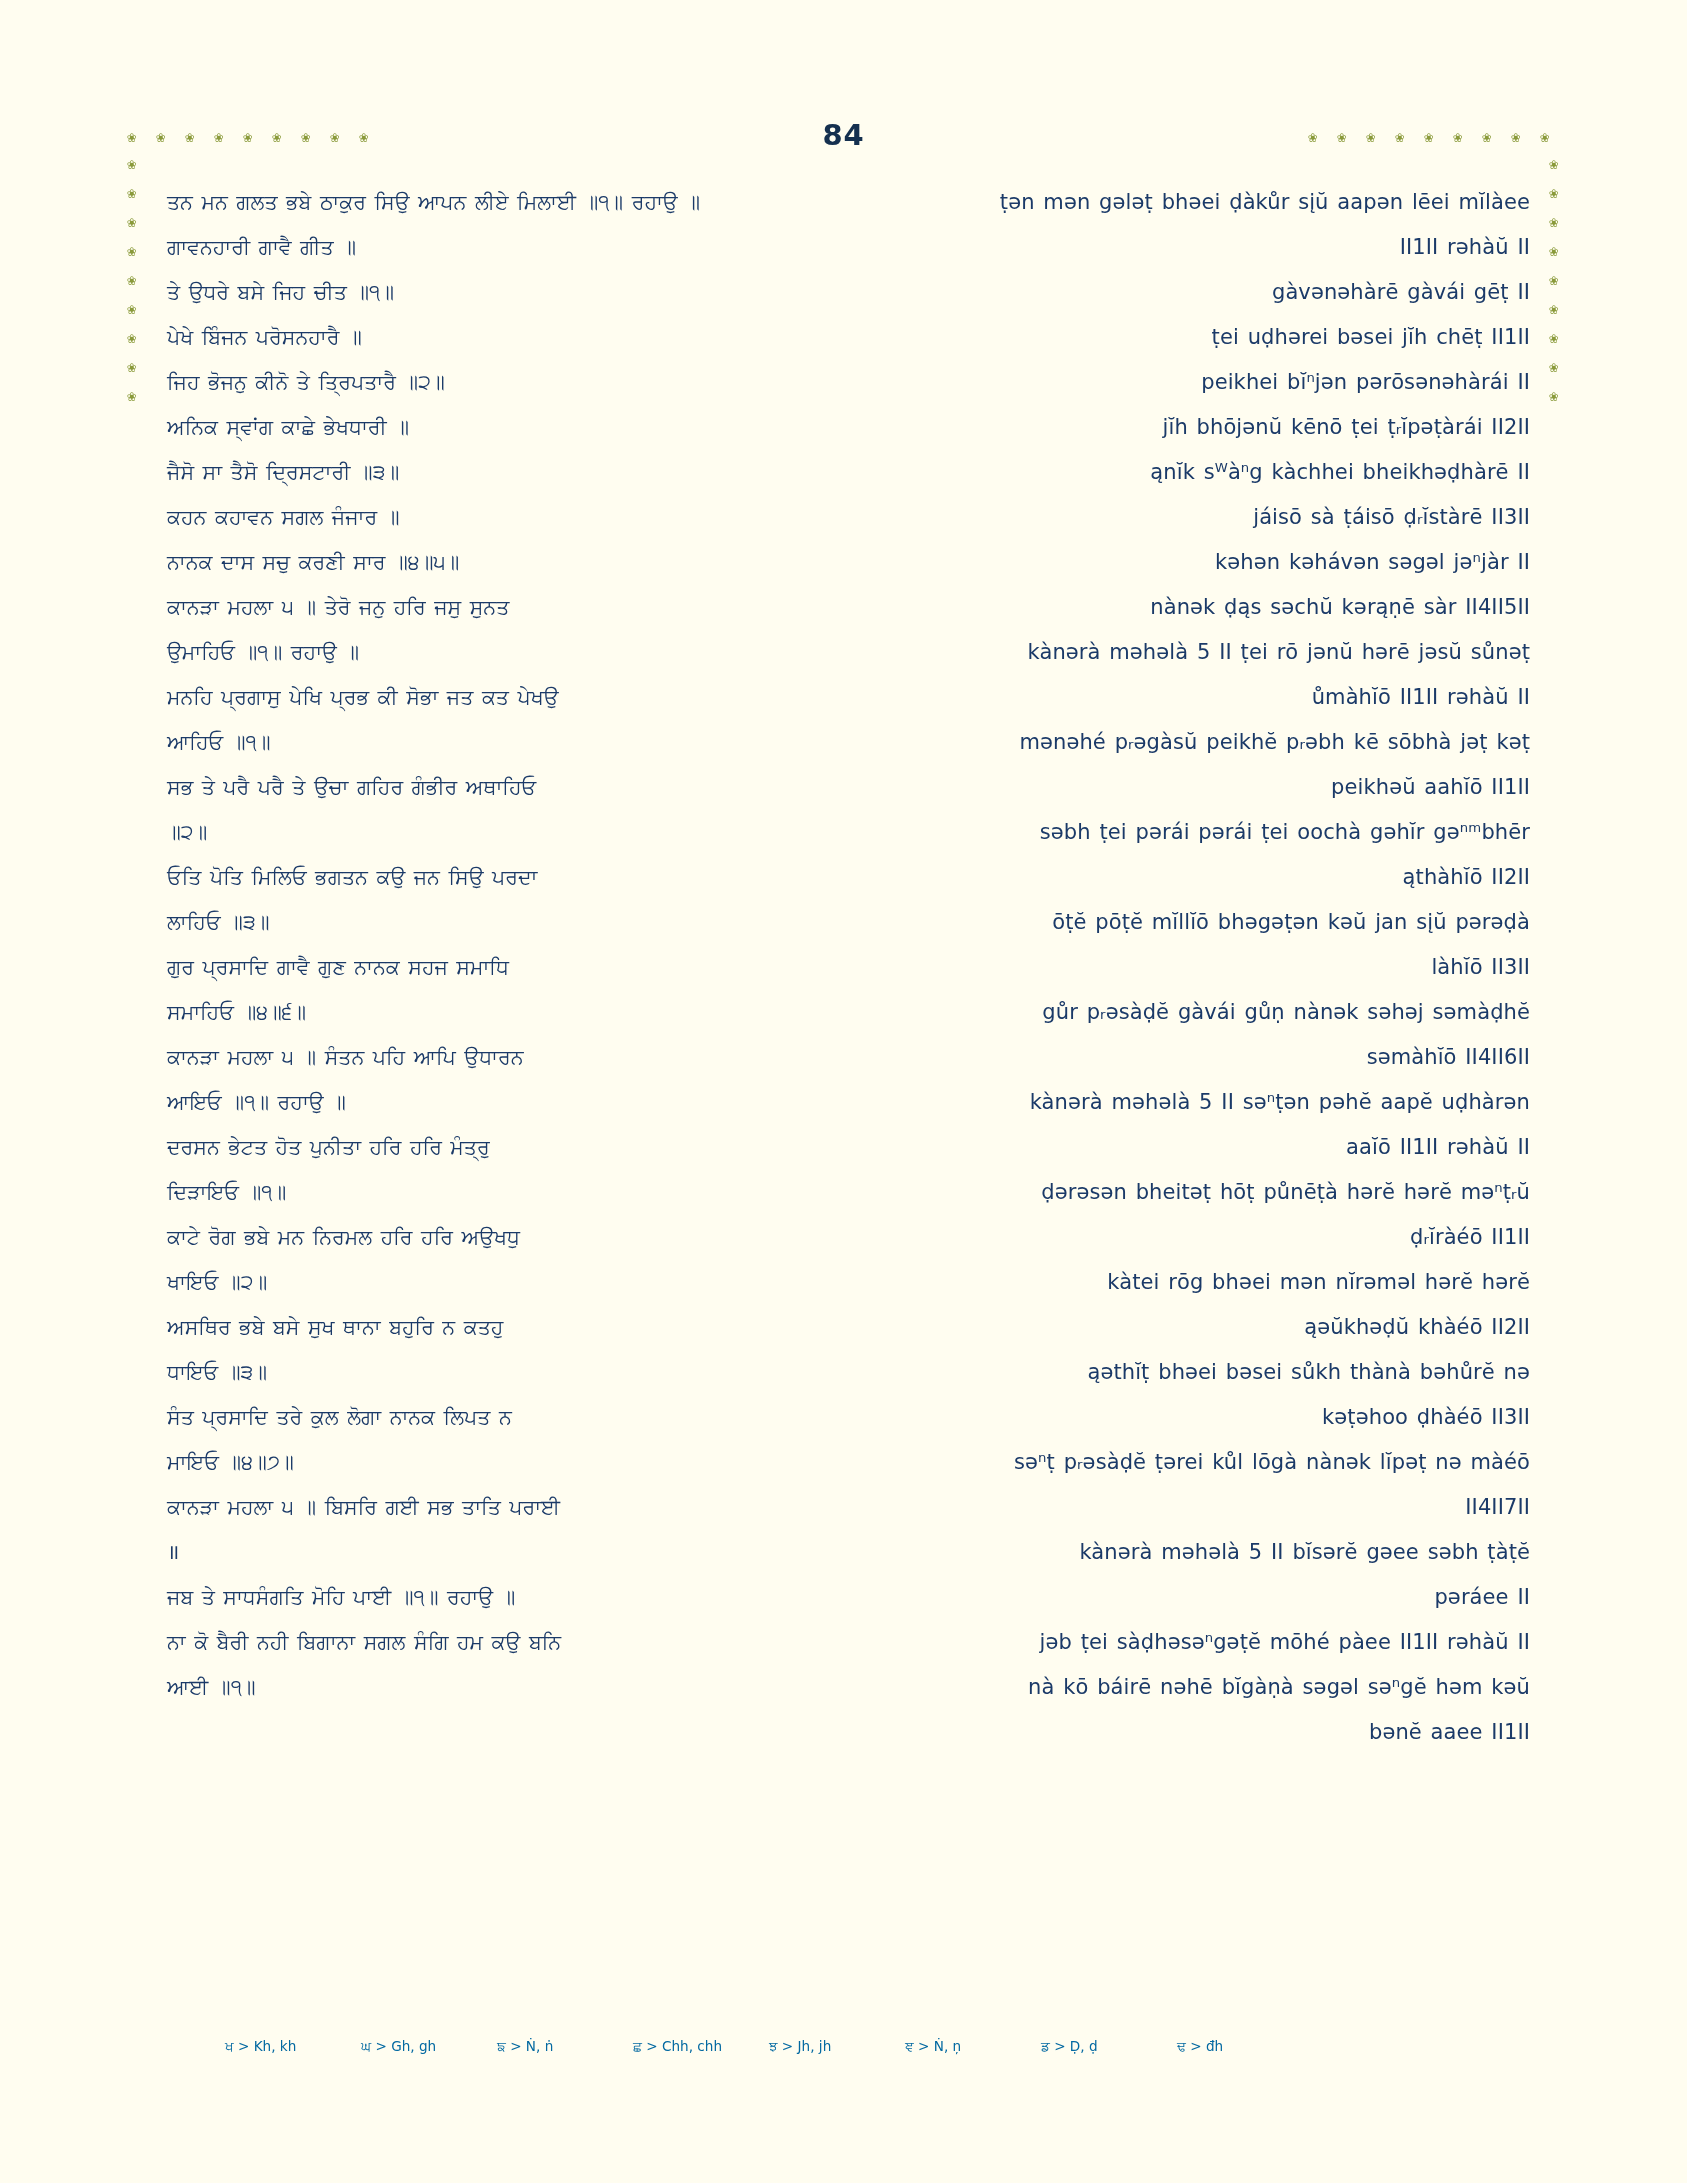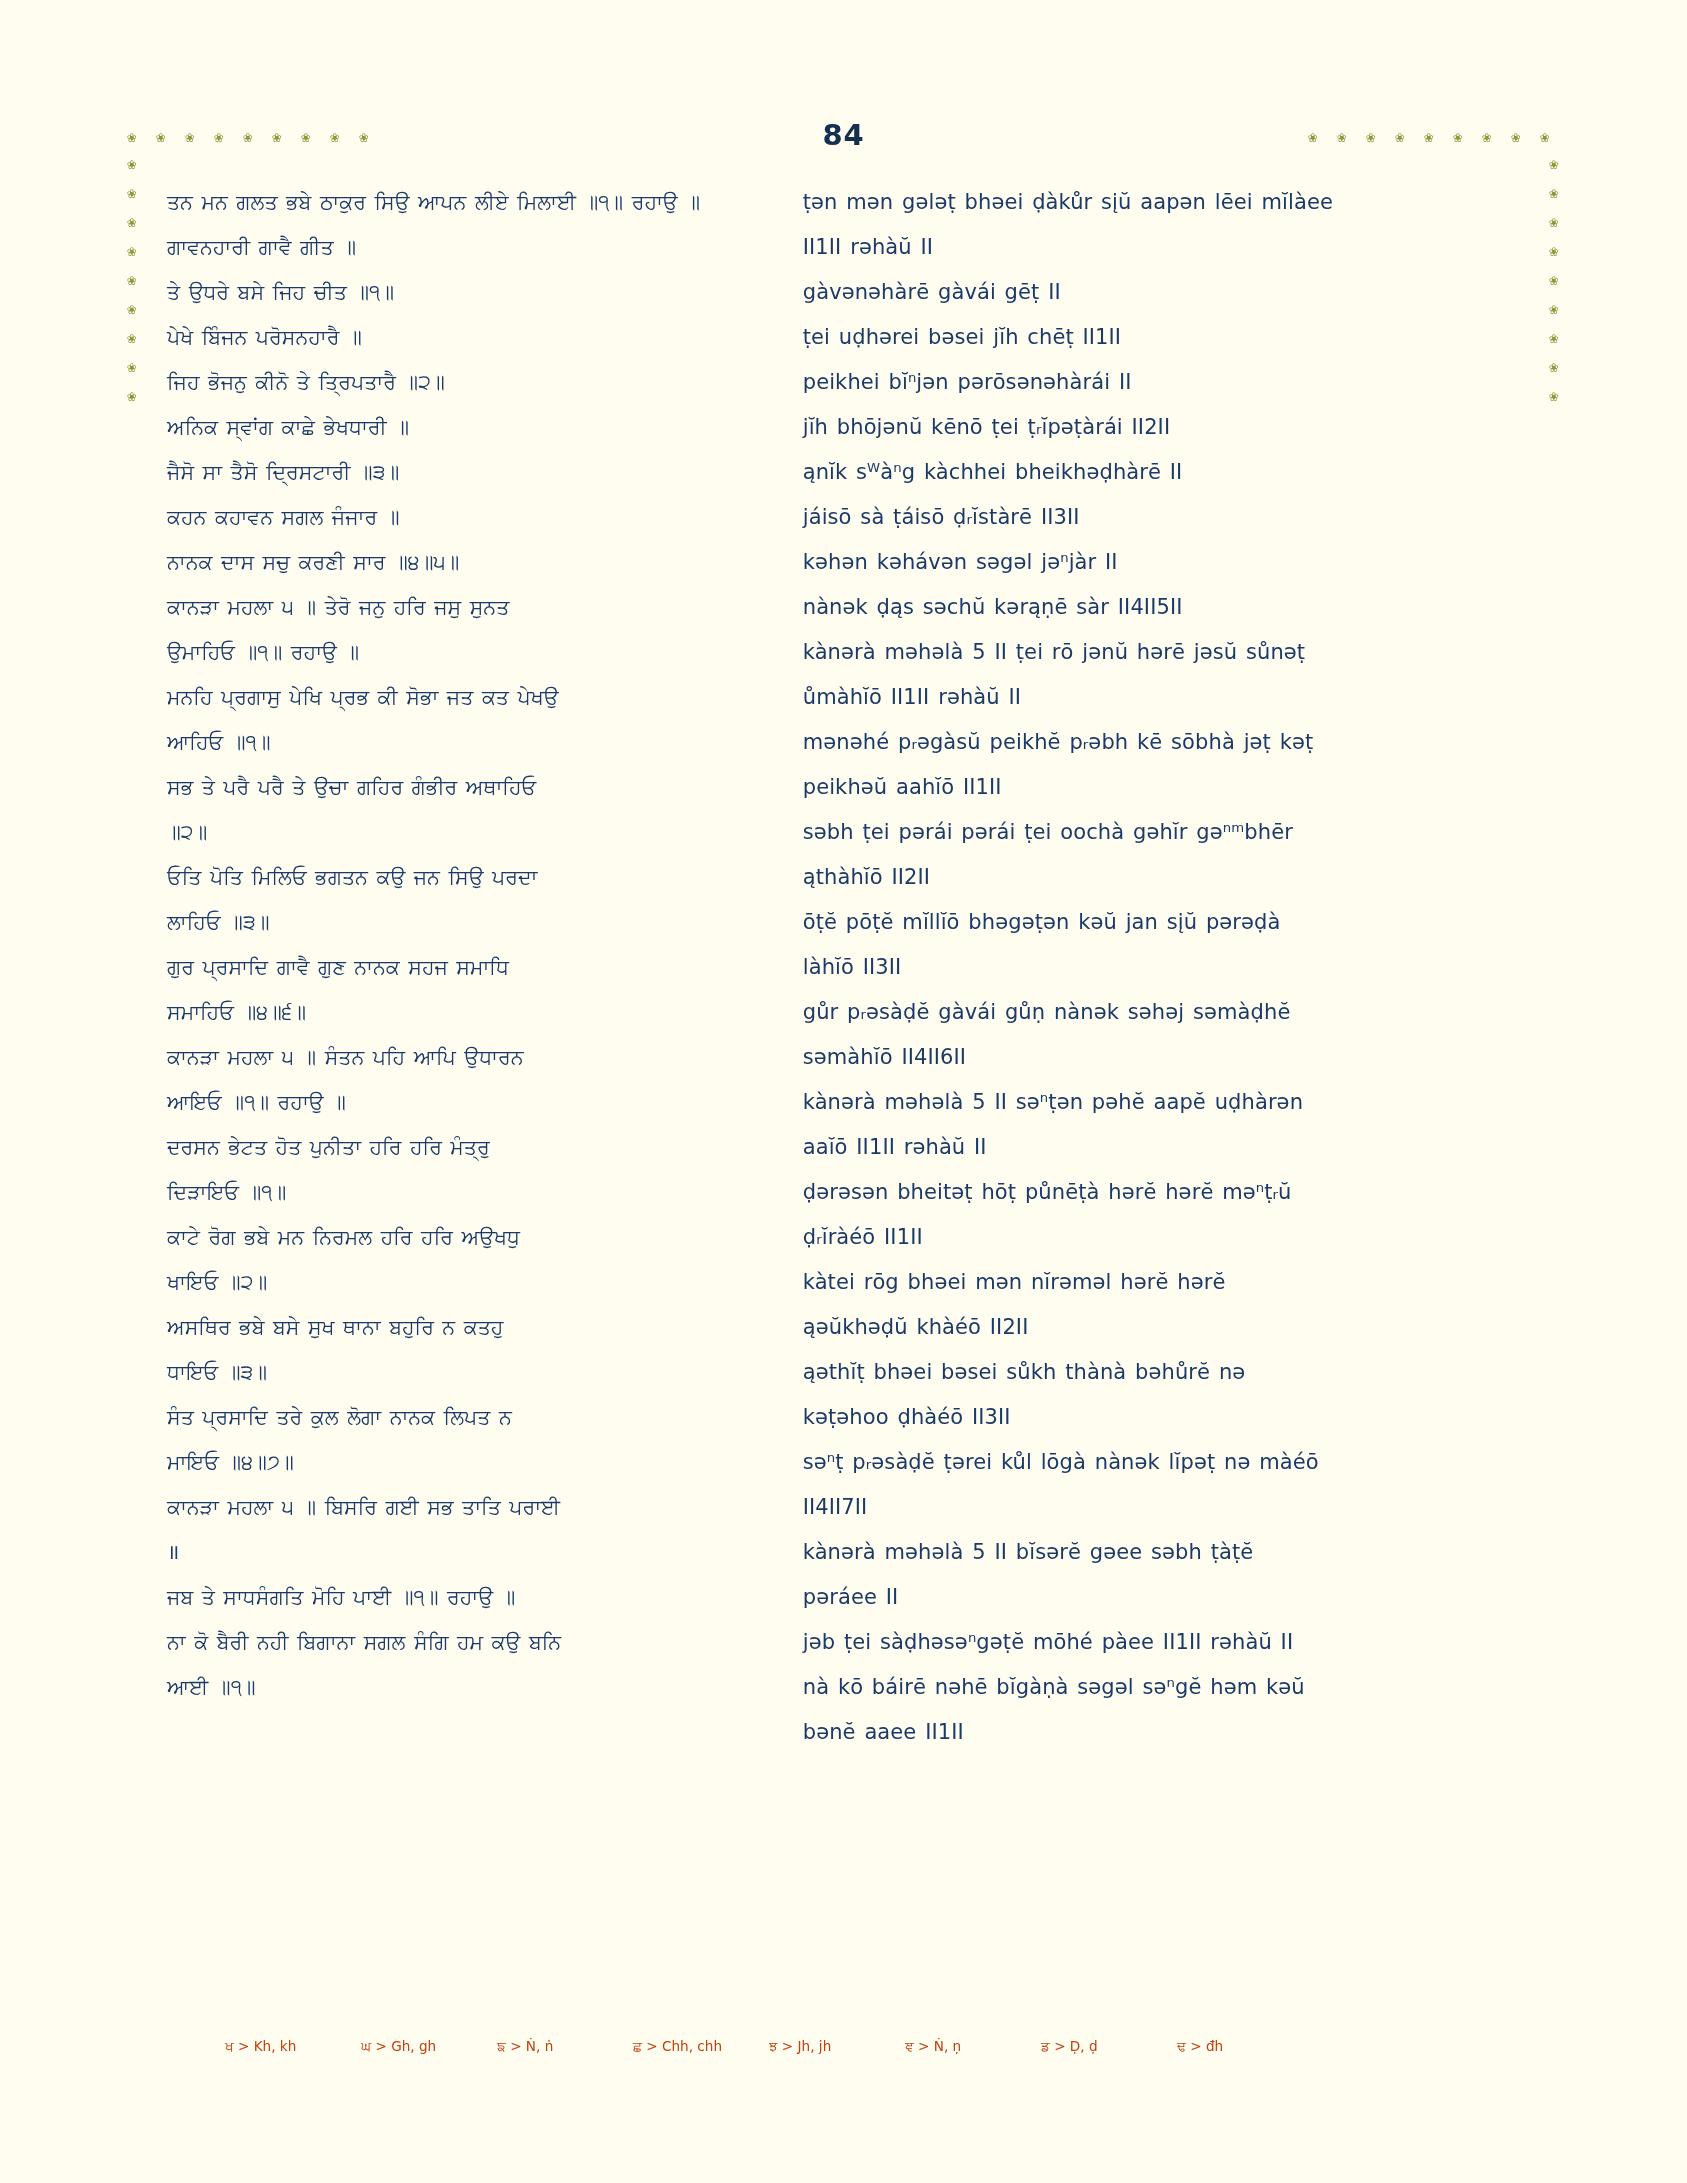--- a/index.html
+++ b/index.html
@@ -84,30 +84,31 @@
     word-spacing: 2px;
   }
   .col-gurmukhi .line {
     font-size: 20.5px;
     line-height: 31px;
   }
   .col-roman .line {
     font-size: 21px;
     line-height: 31px;
     letter-spacing: 0.1px;
+    text-align: right;
   }
 
   
   .legend {
     position: absolute;
     left: 225px;
     top: 2038px;
     width: 1257px;
     font-size: 13.2px;
-    color: #c2410c;
+    color: #0369a1;
   }
   .legend-row {
     display: flex;
     margin-bottom: 9.3px;
   }
   .legend-cell {
     width: 136px;
     font-size: 13.6px;
     white-space: nowrap;
   }

